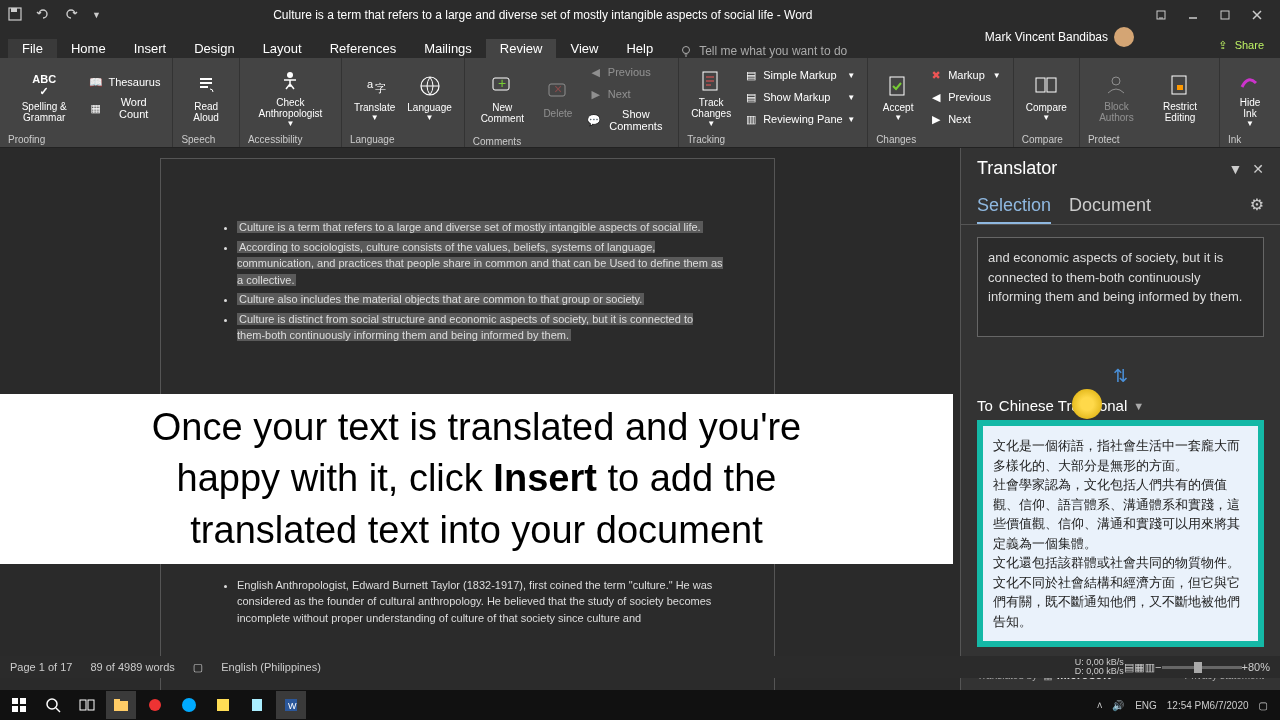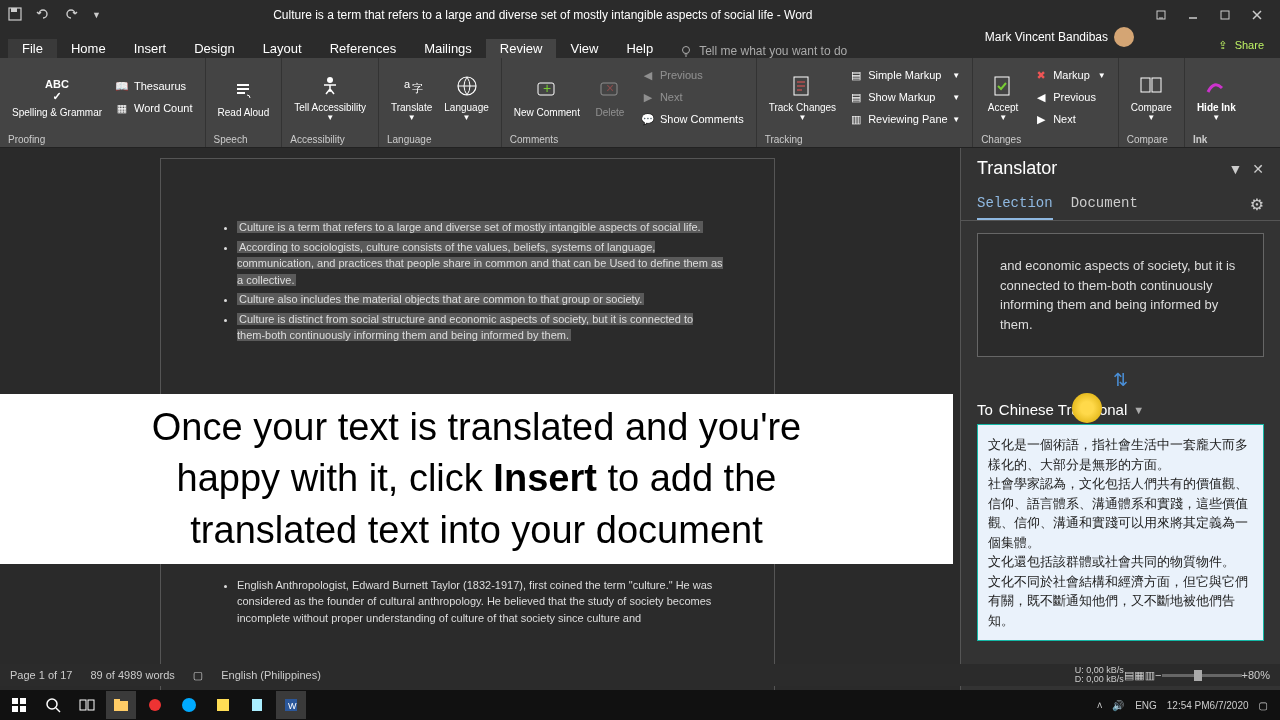--- a/index.html
+++ b/index.html
@@ -46,37 +46,37 @@
 
 .overlay-text { position: absolute; top: 394px; left: 0; width: 953px; background: #fff; color: #000; padding: 8px 16px; font-size: 38px; font-weight: 500; text-align: center; line-height: 1.35; z-index: 50; font-family: Arial, sans-serif; }
 .overlay-text b { font-weight: 800; }
 
 
 .translator { position: absolute; top: 148px; bottom: 30px; right: 0; width: 320px; background: #333; border-left: 1px solid #555; display: flex; flex-direction: column; }
 .translator .hdr { padding: 10px 16px; display: flex; align-items: center; }
 .translator .hdr .title { color: #fff; font-size: 18px; flex: 1; }
 .translator .hdr .ctrl { color: #ccc; margin-left: 10px; font-size: 14px; }
 .translator .tabs { display: flex; padding: 0 16px; gap: 18px; border-bottom: 1px solid #555; }
-.translator .tabs .ttab { padding: 6px 0; color: #ccc; font-size: 14px; font-family: Liberation Mono, monospace; }
+.translator .tabs .ttab { padding: 6px 0; color: #ccc; font-size: 18px; }
 .translator .tabs .ttab.active { color: #8fb8e0; border-bottom: 2px solid #8fb8e0; }
 .translator .tabs .gear { margin-left: auto; color: #ccc; padding: 6px 0; }
 .translator .body { flex: 1; padding: 12px 16px; overflow-y: auto; position: relative; }
-.translator .srcbox { background: #2b2b2b; border: 1px solid #666; padding: 22px; color: #ddd; font-size: 13px; line-height: 1.5; margin-bottom: 8px; min-height: 100px; }
+.translator .srcbox { background: #2b2b2b; border: 1px solid #666; padding: 10px; color: #ddd; font-size: 13px; line-height: 1.5; margin-bottom: 24px; min-height: 100px; }
 .translator .swap { text-align: center; color: #4a90d9; font-size: 18px; padding: 4px 0; }
 .translator .to-row { color: #fff; font-size: 15px; padding: 6px 0; display: flex; align-items: center; gap: 6px; position: relative; }
 .translator .to-row .lang { color: #fff; }
 .translator .to-row .caret { color: #aaa; font-size: 11px; }
 .translator .highlight-circle { position: absolute; left: 95px; top: -2px; width: 30px; height: 30px; border-radius: 50%; background: radial-gradient(circle, #ffd94a 30%, #d4a500 100%); z-index: 5; }
-.translator .dstbox { background: #eaf2fb; border: 1px solid #14b8a6; padding: 10px; color: #222; font-size: 13px; line-height: 1.5; min-height: 190px; }
+.translator .dstbox { background: #eaf2fb; border: 6px solid #14b8a6; padding: 10px; color: #222; font-size: 13px; line-height: 1.5; min-height: 190px; }
 .translator .footer { padding: 8px 16px; display: flex; align-items: center; font-size: 10px; color: #aaa; }
 .translator .footer .mslogo { color: #ddd; font-weight: 600; margin-left: 4px; font-size: 12px; }
 .translator .footer .priv { margin-left: auto; }
 
 
-.statusbar { position: absolute; bottom: 34px; left: 0; right: 0; height: 22px; background: #2b2b2b; color: #ccc; font-size: 11px; display: flex; align-items: center; padding: 0 10px; gap: 18px; }
+.statusbar { position: absolute; bottom: 42px; left: 0; right: 0; height: 22px; background: #2b2b2b; color: #ccc; font-size: 11px; display: flex; align-items: center; padding: 0 10px; gap: 18px; }
 .statusbar .right { margin-left: auto; display: flex; align-items: center; }
 .zoom-slider { width: 80px; height: 3px; background: #666; position: relative; }
 .zoom-slider .thumb { position: absolute; left: 40%; top: -4px; width: 8px; height: 11px; background: #aaa; }
 
 
 .taskbar { position: absolute; bottom: 0; left: 0; right: 0; height: 30px; background: #111; display: flex; align-items: center; padding: 0 4px; gap: 4px; }
 .taskbar .tbtn { width: 30px; height: 28px; display: flex; align-items: center; justify-content: center; color: #fff; }
 .taskbar .tray { margin-left: auto; display: flex; align-items: center; gap: 10px; color: #ccc; font-size: 10px; padding-right: 8px; }
 .taskbar .tray .col { display: flex; flex-direction: row; align-items: flex-end; line-height: 1.1; }
 
@@ -202,21 +202,21 @@
 
   <div class="ribbon-group">
     <div class="controls">
       <div class="rbtn big">
         <div class="ricon">
             <svg width="24" height="24">
               <circle cx="12" cy="6" r="3" fill="#fff"></circle>
               <path d="M6 11 L18 11 M12 11 L12 18 M8 20 L12 15 L16 20" stroke="#fff" stroke-width="1.5" fill="none"></path>
             </svg>
           </div>
-        <span>Tell Accessibility</span>
+        <span>Check Anthropologist</span>
         <span style="font-size:8px;">▼</span>
       </div>
     </div>
     <div class="label">Accessibility</div>
   </div>
 
   <div class="ribbon-group">
     <div class="controls">
       <div class="rbtn big">
         <div class="ricon">
@@ -353,22 +353,45 @@
               <rect x="13" y="4" width="9" height="14" fill="none" stroke="#fff"></rect>
             </svg>
           </div>
         <span>Compare</span>
         <span style="font-size:8px;">▼</span>
       </div>
     </div>
     <div class="label">Compare</div>
   </div>
 
-
-  <div class="ribbon-group" style="border-right:none;font-weight:bold;">
+  <div class="ribbon-group">
+    <div class="controls">
+      <div class="rbtn big disabled">
+        <div class="ricon">
+            <svg width="24" height="24">
+              <circle cx="12" cy="8" r="4" fill="none" stroke="#fff"></circle>
+              <path d="M4 20 q8 -8 16 0" stroke="#fff" fill="none"></path>
+            </svg>
+          </div>
+        <span>Block Authors</span>
+      </div>
+      <div class="rbtn big">
+        <div class="ricon">
+            <svg width="24" height="24">
+              <rect x="4" y="3" width="14" height="18" fill="none" stroke="#fff"></rect>
+              <rect x="9" y="12" width="6" height="5" fill="#f90"></rect>
+            </svg>
+          </div>
+        <span>Restrict Editing</span>
+      </div>
+    </div>
+    <div class="label">Protect</div>
+  </div>
+
+  <div class="ribbon-group" style="border-right:none;">
     <div class="controls">
       <div class="rbtn big">
         <div class="ricon">
             <svg width="24" height="24">
               <path d="M4 18 q6 -12 14 -4" stroke="#c3c" stroke-width="3" fill="none"></path>
             </svg>
           </div>
         <span>Hide Ink</span>
         <span style="font-size:8px;">▼</span>
       </div>

